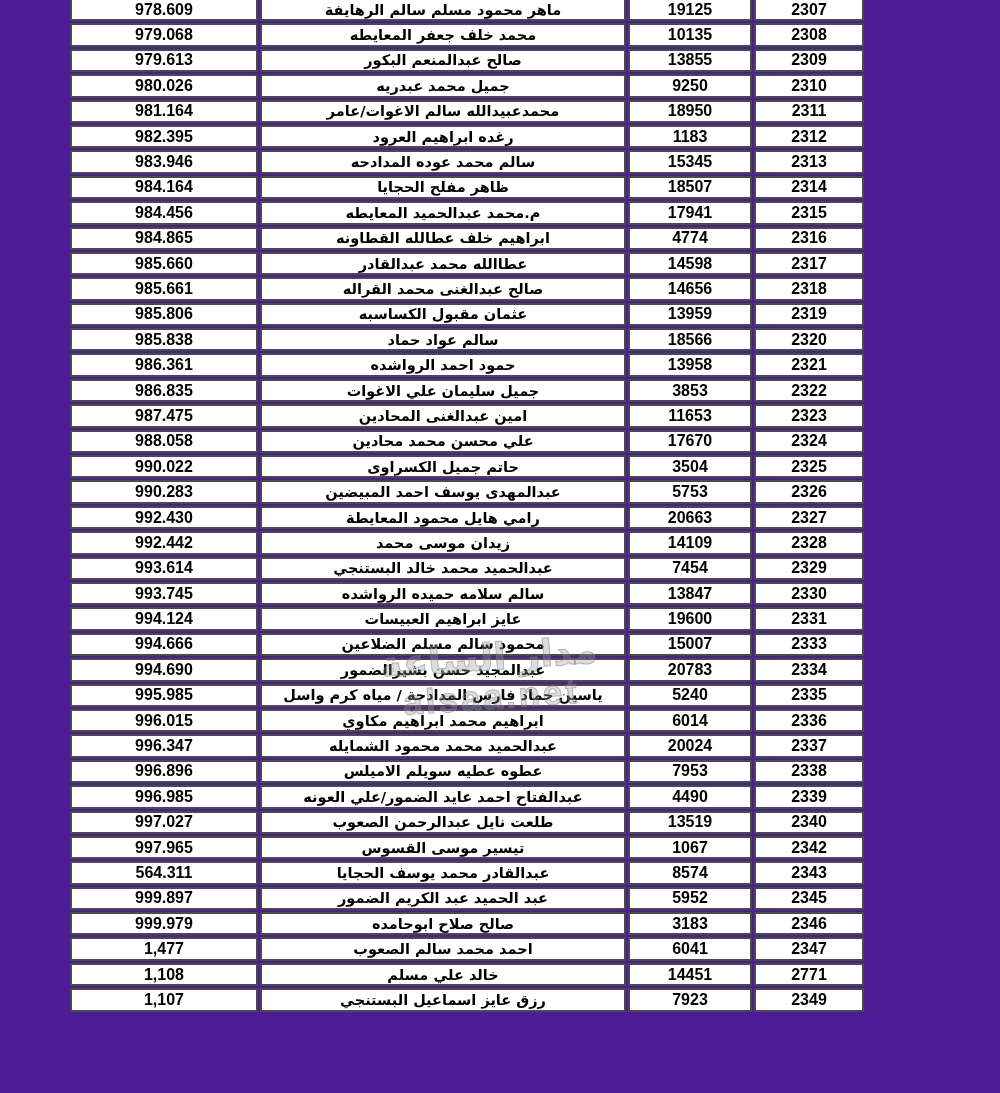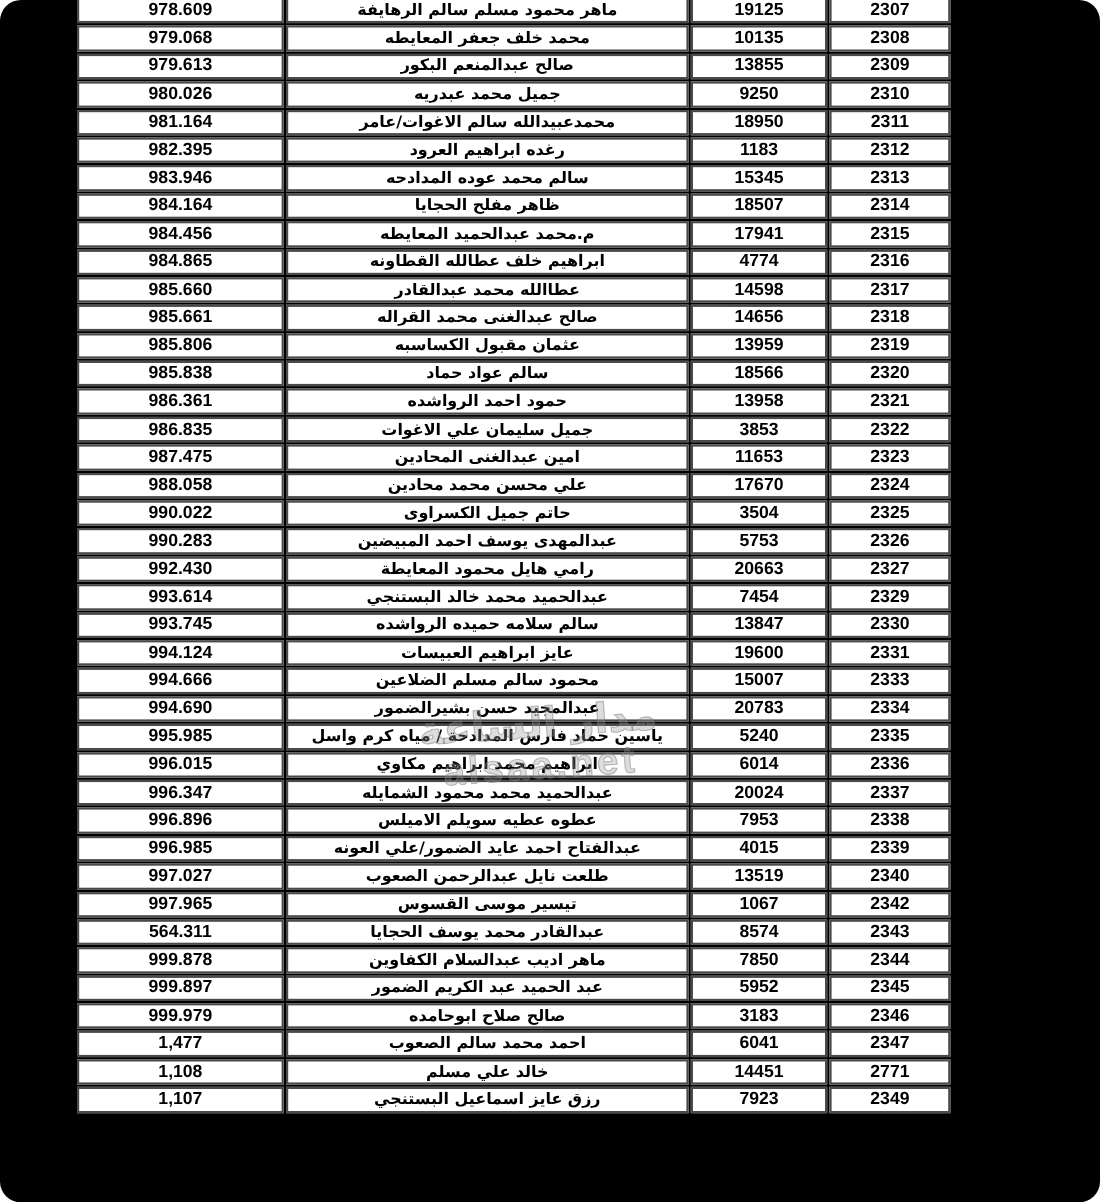--- a/index.html
+++ b/index.html
@@ -4,24 +4,23 @@
 <style>
   html, body {
     margin: 0;
     padding: 0;
     background: #ffffff;
   }
   .page {
     position: relative;
     width: 1000px;
     height: 1093px;
-    background: #000000;
+    background: #4c1d95;
     overflow: hidden;
     font-family: "DejaVu Sans", sans-serif;
-    border-radius: 19px;
   }
   table.results {
     position: absolute;
     left: 68px;
     top: -4px;
     border-collapse: separate;
     border-spacing: 2.5px 2.5px;
     table-layout: fixed;
   }
   td {
@@ -194,20 +193,26 @@
           <td class="number">5753</td>
           <td class="serial">2326</td>
         </tr>
         <tr>
           <td class="score">992.430</td>
           <td class="name">رامي هايل محمود المعايطة</td>
           <td class="number">20663</td>
           <td class="serial">2327</td>
         </tr>
         <tr>
+          <td class="score">992.442</td>
+          <td class="name">زيدان موسى محمد</td>
+          <td class="number">14109</td>
+          <td class="serial">2328</td>
+        </tr>
+        <tr>
           <td class="score">993.614</td>
           <td class="name">عبدالحميد محمد خالد البستنجي</td>
           <td class="number">7454</td>
           <td class="serial">2329</td>
         </tr>
         <tr>
           <td class="score">993.745</td>
           <td class="name">سالم سلامه حميده الرواشده</td>
           <td class="number">13847</td>
           <td class="serial">2330</td>
@@ -250,21 +255,21 @@
         </tr>
         <tr>
           <td class="score">996.896</td>
           <td class="name">عطوه عطيه سويلم الاميلس</td>
           <td class="number">7953</td>
           <td class="serial">2338</td>
         </tr>
         <tr>
           <td class="score">996.985</td>
           <td class="name">عبدالفتاح احمد عايد الضمور/علي العونه</td>
-          <td class="number">4015</td>
+          <td class="number">4490</td>
           <td class="serial">2339</td>
         </tr>
         <tr>
           <td class="score">997.027</td>
           <td class="name">طلعت نايل عبدالرحمن الصعوب</td>
           <td class="number">13519</td>
           <td class="serial">2340</td>
         </tr>
         <tr>
           <td class="score">997.965</td>
@@ -272,26 +277,20 @@
           <td class="number">1067</td>
           <td class="serial">2342</td>
         </tr>
         <tr>
           <td class="score">564.311</td>
           <td class="name">عبدالقادر محمد يوسف الحجايا</td>
           <td class="number">8574</td>
           <td class="serial">2343</td>
         </tr>
         <tr>
-          <td class="score">999.878</td>
-          <td class="name">ماهر اديب عبدالسلام الكفاوين</td>
-          <td class="number">7850</td>
-          <td class="serial">2344</td>
-        </tr>
-        <tr>
           <td class="score">999.897</td>
           <td class="name">عبد الحميد عبد الكريم الضمور</td>
           <td class="number">5952</td>
           <td class="serial">2345</td>
         </tr>
         <tr>
           <td class="score">999.979</td>
           <td class="name">صالح صلاح ابوحامده</td>
           <td class="number">3183</td>
           <td class="serial">2346</td>

